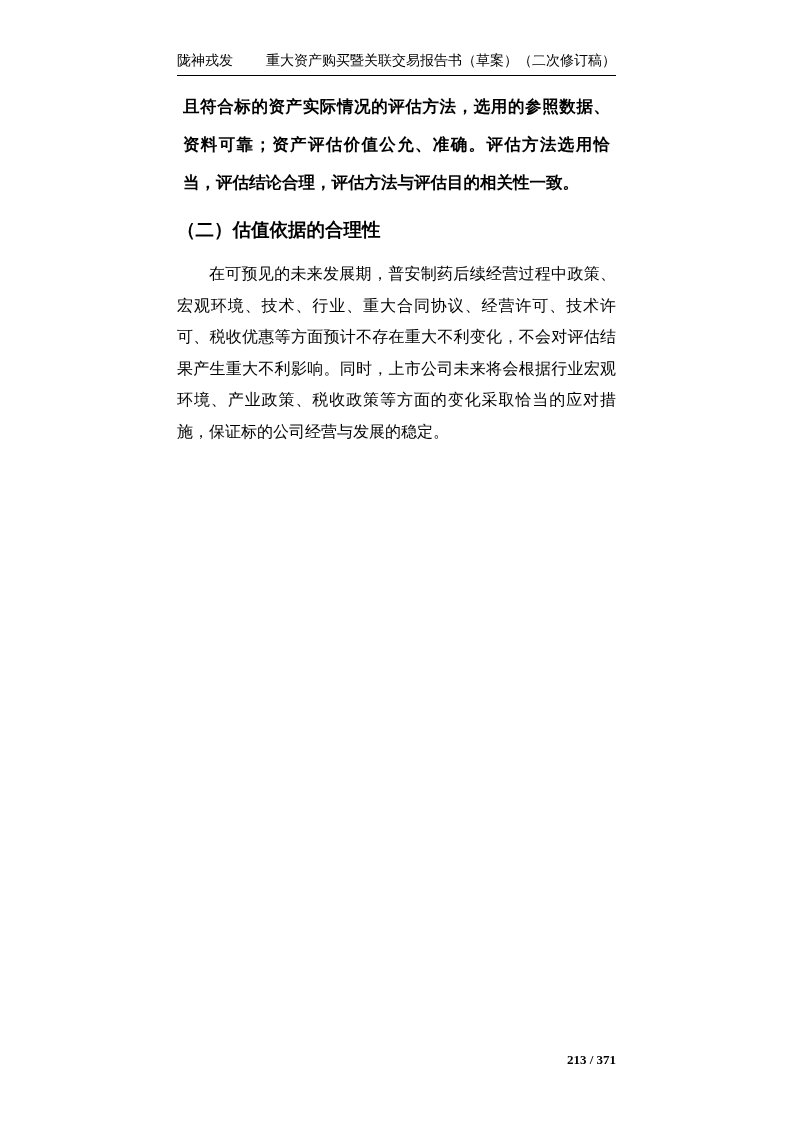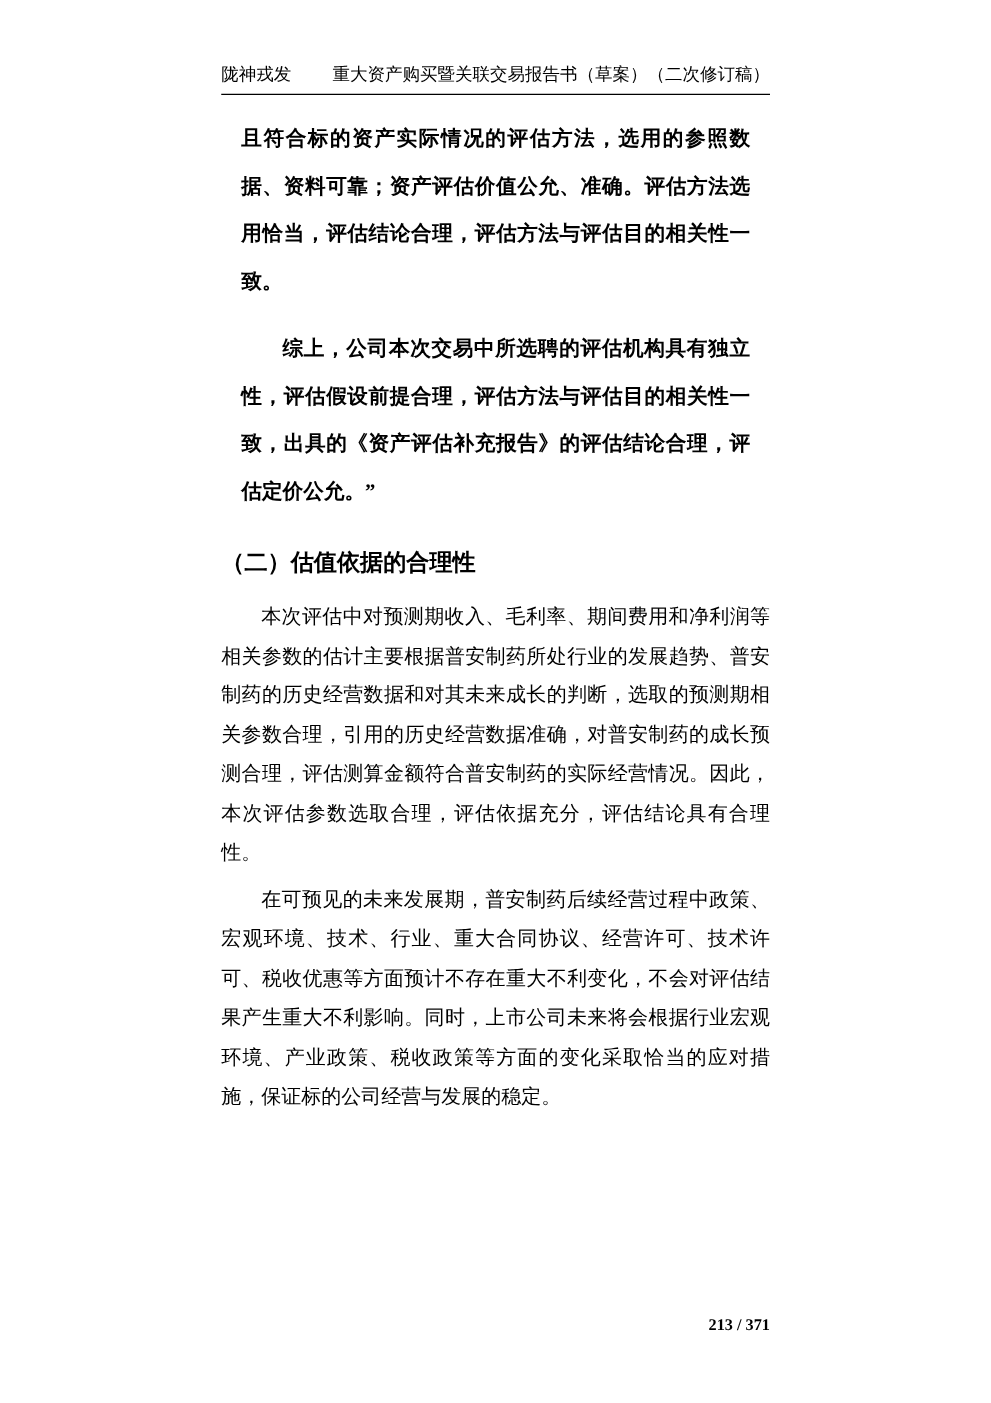--- a/index.html
+++ b/index.html
@@ -30,21 +30,21 @@
     line-height: 18px;
   }
   .page-header .hdr-left { white-space: nowrap; }
   .page-header .hdr-right { white-space: nowrap; }
 
   
   .content { margin-top: 12px; }
 
   
   .kai-para {
-    margin: 16px;
+    margin: 6px;
     font-size: 16.5px;
     line-height: 38px;
     font-weight: 700;
     text-align: justify;
     text-justify: inter-ideograph;
     text-indent: 2em;
   }
   .kai-para.no-indent { text-indent: 0; }
 
   .kai-heading {
@@ -104,25 +104,23 @@
     <span class="hdr-left">陇神戎发</span>
     <span class="hdr-right">重大资产购买暨关联交易报告书（草案）（二次修订稿）</span>
   </header>
 
   <main class="content">
 
     <p class="kai-para no-indent">且符合标的资产实际情况的评估方法，选用的参照数据、资料可靠；资产评估价值公允、准确。评估方法选用恰当，评估结论合理，评估方法与评估目的相关性一致。</p>
 
 
 
-    <p class="kai-para">综上，公司本次交易中所选聘的评估机构具有独立性，评估假设前提合理，评估方法与评估目的相关性一致，出具的《资产评估补充报告》的评估结论合理，评估定价公允。”</p>
 
     <h2 class="section-heading h2">（二）估值依据的合理性</h2>
 
-    <p class="song-para after-h">本次评估中对预测期收入、毛利率、期间费用和净利润等相关参数的估计主要根据普安制药所处行业的发展趋势、普安制药的历史经营数据和对其未来成长的判断，选取的预测期相关参数合理，引用的历史经营数据准确，对普安制药的成长预测合理，评估测算金额符合普安制药的实际经营情况。因此，本次评估参数选取合理，评估依据充分，评估结论具有合理性。</p>
 
 
     <p class="song-para after-h">在可预见的未来发展期，普安制药后续经营过程中政策、宏观环境、技术、行业、重大合同协议、经营许可、技术许可、税收优惠等方面预计不存在重大不利变化，不会对评估结果产生重大不利影响。同时，上市公司未来将会根据行业宏观环境、产业政策、税收政策等方面的变化采取恰当的应对措施，保证标的公司经营与发展的稳定。</p>
 
   </main>
 
   <footer class="page-footer">
     <span>213 / 371</span>
   </footer>
 

